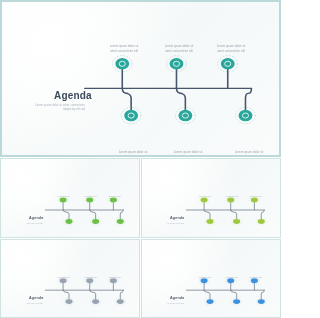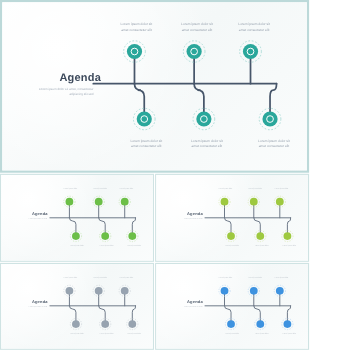--- a/index.html
+++ b/index.html
@@ -20,21 +20,21 @@
       linear-gradient(135deg,#fdfefe 0%,#f4f8f8 48%,#fafcfc 100%);
     pointer-events:none;}
 
   #panel-main{left:0;top:0;width:281px;height:157px;border-color:#bcd9d9;border-width:2px;}
   #panel-green{left:0;top:158px;width:140px;height:80px;}
   #panel-lime{left:141px;top:158px;width:140px;height:80px;}
   #panel-gray{left:0;top:239px;width:140px;height:79px;}
   #panel-blue{left:141px;top:239px;width:140px;height:79px;}
 
   
-  .stage{position:absolute;inset:0;}
+  .stage{position:absolute;inset:0;margin-top:24px;}
   .stage svg{position:absolute;inset:0;width:100%;height:100%;display:block;}
 
   
   .title{position:absolute;font-weight:bold;color:#3d4a5c;letter-spacing:.2px;
          white-space:nowrap;}
   #main-title{left:52px;top:64px;font-size:10px;}
   .subtitle{position:absolute;color:#a8b2bd;text-align:right;line-height:1.45;}
   #main-sub{left:28px;top:77px;width:55px;font-size:2.8px;}
 
   .nodelabel{position:absolute;text-align:center;color:#9aa4b0;

